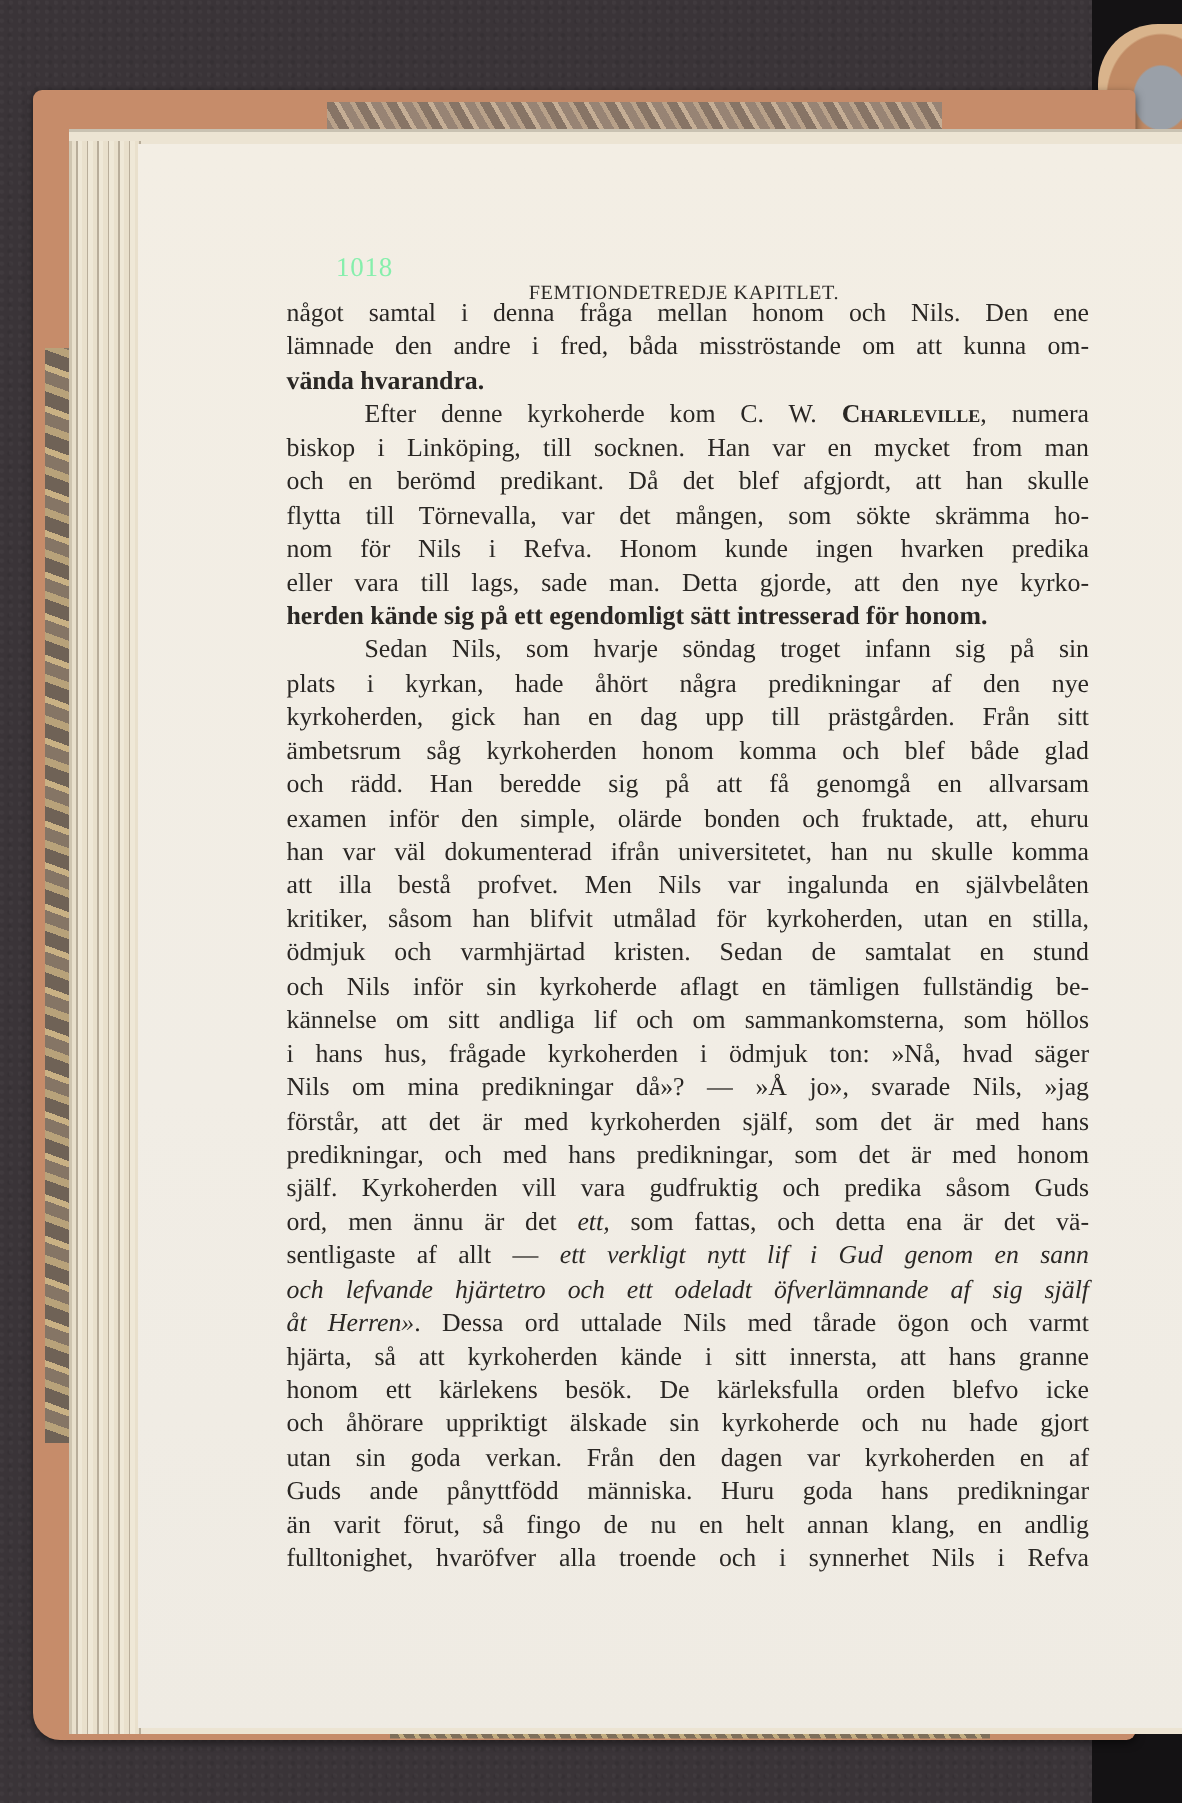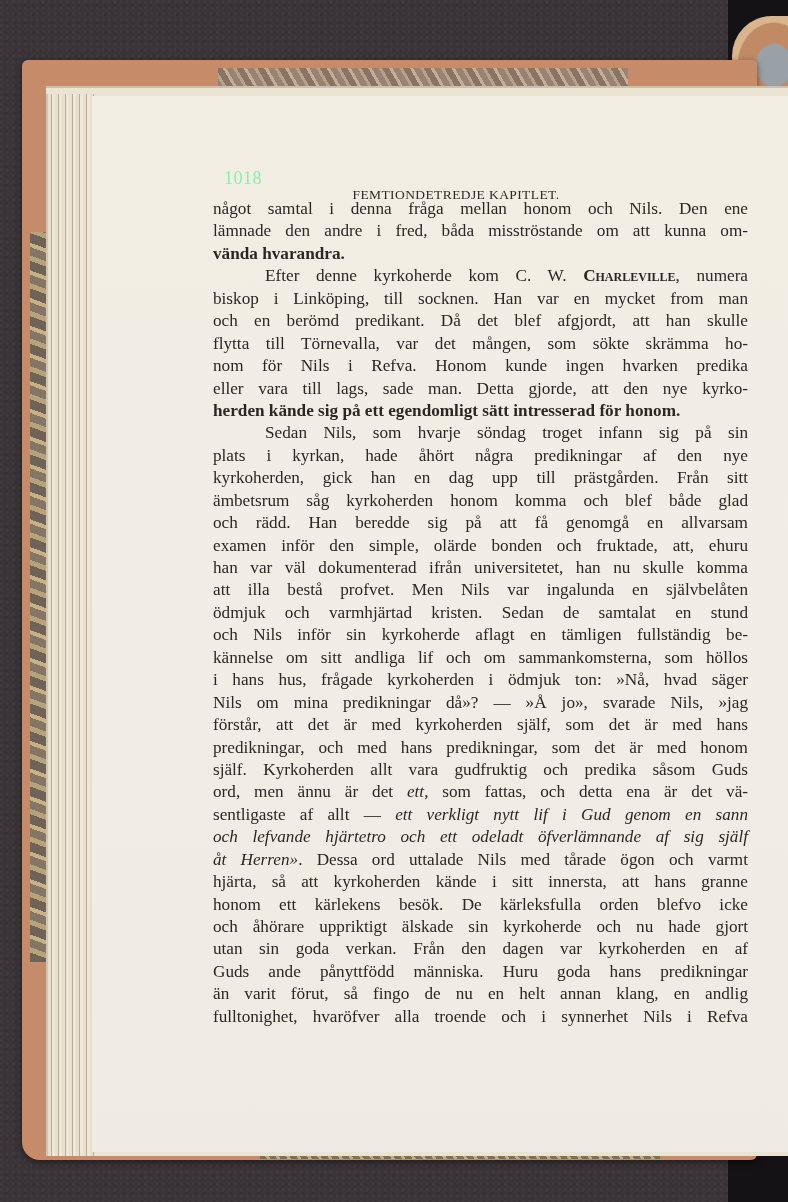--- a/index.html
+++ b/index.html
@@ -62,21 +62,21 @@
     .page-number {
       position: absolute; left: 0; top: 0;
       font-size: 18px; color: #86efac; letter-spacing: 0.5px; margin-left: 28px;
     }
     .chapter-title {
       position: absolute; left: 60px; width: 400px; top: 3px; text-align: center;
       font-size: 13.5px; color: #2d2a27; letter-spacing: 0.4px; margin-top: 16px;
     }
     .body-text {
       position: absolute; left: 191px; top: 198px; width: 535px;
-      color: #2a2724; font-size: 17.2px; margin-left: 22px;
+      color: #2a2724; font-size: 17.2px;
     }
     .line {
       display: block; height: 22.45px; line-height: 22.45px;
       white-space: nowrap; text-align: justify; text-align-last: justify;
     }
     .line.last { text-align-last: left; font-weight: bold; }
     .line.indent { padding-left: 52px; }
     .sc { font-variant: small-caps; font-weight: bold; }
     .it { font-style: italic; }
   </style>
@@ -111,28 +111,29 @@
   <span class="line">eller vara till lags, sade man. Detta gjorde, att den nye kyrko-</span>
   <span class="line last">herden kände sig på ett egendomligt sätt intresserad för honom.</span>
   <span class="line indent">Sedan Nils, som hvarje söndag troget infann sig på sin</span>
   <span class="line">plats i kyrkan, hade åhört några predikningar af den nye</span>
   <span class="line">kyrkoherden, gick han en dag upp till prästgården. Från sitt</span>
   <span class="line">ämbetsrum såg kyrkoherden honom komma och blef både glad</span>
   <span class="line">och rädd. Han beredde sig på att få genomgå en allvarsam</span>
   <span class="line">examen inför den simple, olärde bonden och fruktade, att, ehuru</span>
   <span class="line">han var väl dokumenterad ifrån universitetet, han nu skulle komma</span>
   <span class="line">att illa bestå profvet. Men Nils var ingalunda en självbelåten</span>
+  <span class="line">kritiker, såsom han blifvit utmålad för kyrkoherden, utan en stilla,</span>
   <span class="line">ödmjuk och varmhjärtad kristen. Sedan de samtalat en stund</span>
   <span class="line">och Nils inför sin kyrkoherde aflagt en tämligen fullständig be-</span>
   <span class="line">kännelse om sitt andliga lif och om sammankomsterna, som höllos</span>
   <span class="line">i hans hus, frågade kyrkoherden i ödmjuk ton: »Nå, hvad säger</span>
   <span class="line">Nils om mina predikningar då»? — »Å jo», svarade Nils, »jag</span>
   <span class="line">förstår, att det är med kyrkoherden själf, som det är med hans</span>
   <span class="line">predikningar, och med hans predikningar, som det är med honom</span>
-  <span class="line">själf. Kyrkoherden allt vara gudfruktig och predika såsom Guds</span>
+  <span class="line">själf. Kyrkoherden vill vara gudfruktig och predika såsom Guds</span>
   <span class="line"><span>ord, men ännu är det </span><span class="it">ett,</span><span> som fattas, och detta ena är det vä-</span></span>
   <span class="line"><span>sentligaste af allt — </span><span class="it">ett verkligt nytt lif i Gud genom en sann</span><span></span></span>
   <span class="line"><span></span><span class="it">och lefvande hjärtetro och ett odeladt öfverlämnande af sig själf</span><span></span></span>
   <span class="line"><span></span><span class="it">åt Herren»</span><span>. Dessa ord uttalade Nils med tårade ögon och varmt</span></span>
   <span class="line">hjärta, så att kyrkoherden kände i sitt innersta, att hans granne</span>
   <span class="line">honom ett kärlekens besök. De kärleksfulla orden blefvo icke</span>
   <span class="line">och åhörare uppriktigt älskade sin kyrkoherde och nu hade gjort</span>
   <span class="line">utan sin goda verkan. Från den dagen var kyrkoherden en af</span>
   <span class="line">Guds ande pånyttfödd människa. Huru goda hans predikningar</span>
   <span class="line">än varit förut, så fingo de nu en helt annan klang, en andlig</span>

